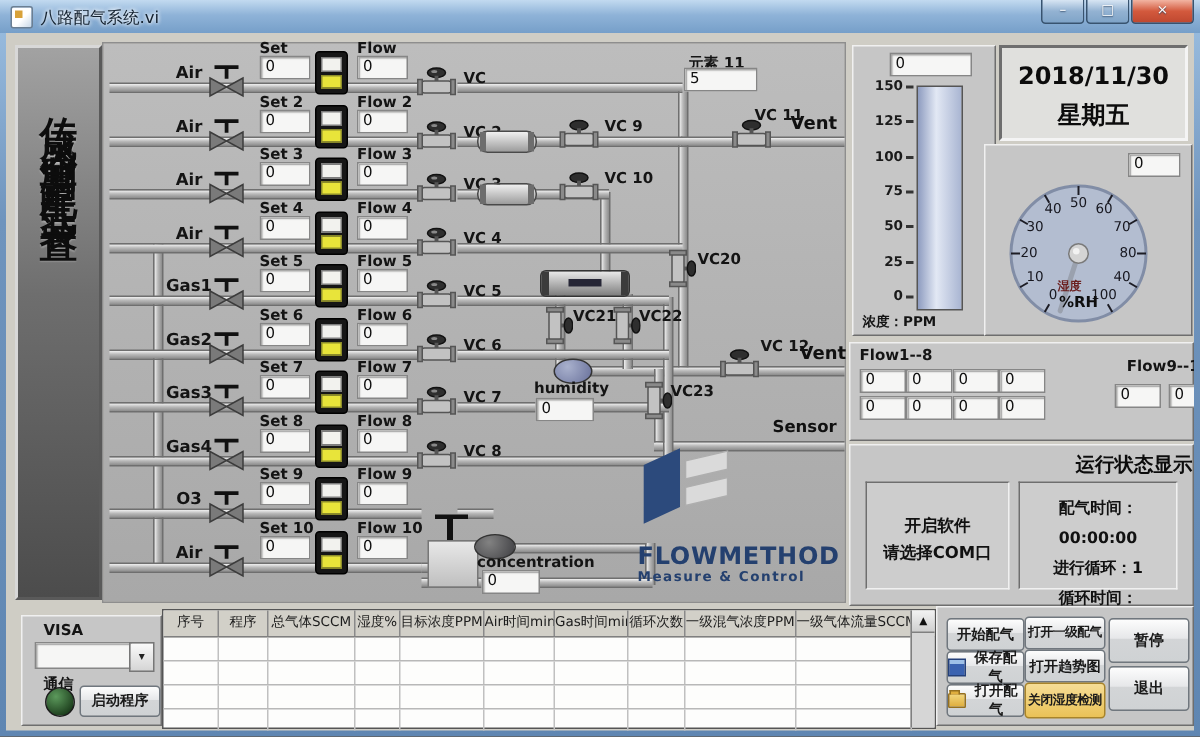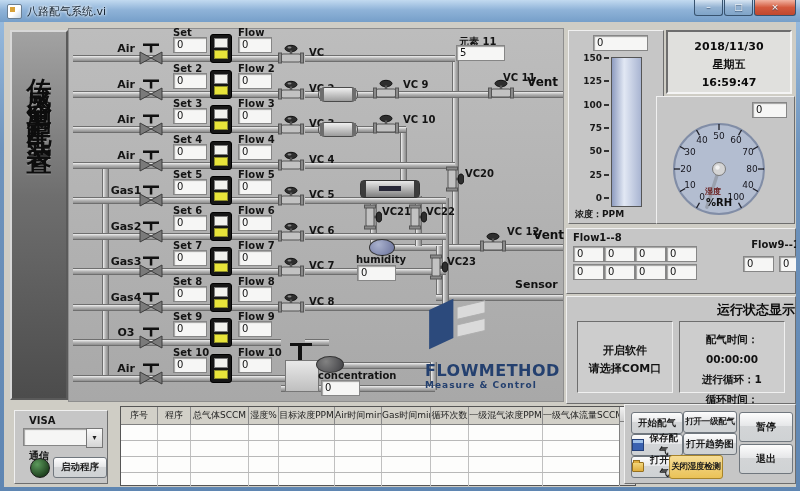--- a/index.html
+++ b/index.html
@@ -74,21 +74,21 @@
   .panel{position:absolute;background:#c6c6c6;border:1px solid;border-color:#f0f0f0 #6e6e6e #6e6e6e #f0f0f0;}
   .sboxx{position:absolute;background:#cdcdcd;border:1px solid;border-color:#6e6e6e #f0f0f0 #f0f0f0 #6e6e6e;}
   .tank-panel{left:564px;top:8px;width:94px;height:192px;}
   .tankval{left:24px;top:4px;width:50px;}
   .ticks{position:absolute;left:2px;top:22px;width:38px;height:150px;display:flex;flex-direction:column;justify-content:space-between;}
   .tick-item{display:flex;justify-content:flex-end;align-items:center;gap:2px;height:10px;}
   .tick-item span{font-size:9px;font-weight:bold;color:#1a1a1a;}
   .tick-item .tm{display:block;width:5px;height:2px;background:#333;}
   .tankbody{position:absolute;left:42px;top:26px;width:29px;height:148px;border:1px solid #555;background:linear-gradient(90deg,#8e9cc0,#e2e8f4 42%,#a9b5d2);}
   .tankunit{left:6px;top:177px;font-size:9px;}
-  .datetime{position:absolute;left:662px;top:8px;width:126px;height:64px;background:#e0e0dd;border:2px solid;border-color:#6e6e6e #f4f4f4 #f4f4f4 #6e6e6e;text-align:center;font-size:11px;font-weight:bold;color:#0c0c0c;padding-top:6px;box-sizing:border-box;line-height:1.65;}
+  .datetime{position:absolute;left:662px;top:8px;width:126px;height:64px;background:#e0e0dd;border:2px solid;border-color:#6e6e6e #f4f4f4 #f4f4f4 #6e6e6e;text-align:center;font-size:16px;font-weight:bold;color:#0c0c0c;padding-top:6px;box-sizing:border-box;line-height:1.65;}
   .gauge-panel{left:652px;top:74px;width:137px;height:126px;}
   .gval{left:95px;top:5px;width:30px;}
   .gsvg{position:absolute;left:0;top:0;}
   .gticks{position:absolute;left:0;top:0;right:0;bottom:0;pointer-events:none;}
   .gticks span{position:absolute;font-size:9px;color:#16161e;transform:translate(-50%,-50%);}
   .gticks span:nth-child(1){left:45px;top:100px}.gticks span:nth-child(2){left:33px;top:88px}
   .gticks span:nth-child(3){left:29px;top:72px}.gticks span:nth-child(4){left:33px;top:55px}
   .gticks span:nth-child(5){left:45px;top:43px}.gticks span:nth-child(6){left:62px;top:39px}
   .gticks span:nth-child(7){left:79px;top:43px}.gticks span:nth-child(8){left:91px;top:55px}
   .gticks span:nth-child(9){left:95px;top:72px}.gticks span:nth-child(10){left:91px;top:88px}
@@ -111,21 +111,21 @@
 
   
   .visa-panel{left:10px;top:388px;width:92px;height:72px;}
   .vlab{left:14px;top:4px;}
   .vcombo{left:8px;top:17px;width:60px;height:16px;line-height:16px;}
   .combobtn{position:absolute;left:71px;top:17px;width:15px;height:18px;background:linear-gradient(180deg,#fafafa,#d5d5d5);border:1px solid #777;font-size:8px;text-align:center;line-height:17px;color:#222;}
   .clab{left:14px;top:38px;}
   .led{position:absolute;left:15px;top:47px;width:18px;height:18px;border-radius:50%;border:1px solid #1c1c1c;background:radial-gradient(circle at 35% 30%,#5c9a5c,var(--led_green,#1e401e) 75%);}
   .btn{position:absolute;border:1px solid #70777e;border-radius:3px;background:linear-gradient(180deg,#fdfdfd,#e6e7e9 45%,#d3d5d7 46%,#cfd2d4);font-family:inherit;font-weight:bold;font-size:9.5px;color:#1a1a1a;padding:0;display:flex;align-items:center;justify-content:center;gap:2px;}
   .vstart{left:38px;top:46px;width:52px;height:19px;}
-  .table{position:absolute;left:116px;top:384px;width:514px;height:78px;background:#fdfdfc;border:1px solid #555;}
+  .table{position:absolute;left:104px;top:384px;width:514px;height:78px;background:#fdfdfc;border:1px solid #555;}
   .thead{display:flex;height:17px;background:#d2d0c8;border-bottom:1px solid #808080;}
   .hcell{font-size:9px;color:#1c1c1c;text-align:center;line-height:17px;border-right:1px solid #8a8a8a;overflow:hidden;white-space:nowrap;box-sizing:border-box;}
   .trow{display:flex;height:15px;border-bottom:1px solid #b8b8b8;}
   .tcell{border-right:1px solid #c0c0c0;box-sizing:border-box;}
   .thead>:nth-child(1),.trow>:nth-child(1){width:37px}
   .thead>:nth-child(2),.trow>:nth-child(2){width:33px}
   .thead>:nth-child(3),.trow>:nth-child(3){width:58px}
   .thead>:nth-child(4),.trow>:nth-child(4){width:30px}
   .thead>:nth-child(5),.trow>:nth-child(5){width:56px}
   .thead>:nth-child(6),.trow>:nth-child(6){width:47px}
@@ -135,21 +135,21 @@
   .thead>:nth-child(10),.trow>:nth-child(10){width:77px}
   .vscroll{position:absolute;right:0;top:0;bottom:0;width:15px;background:#d6d6d6;border-left:1px solid #808080;}
   .sarrow{height:14px;background:linear-gradient(180deg,#f2f2f2,#cfcfcf);border-bottom:1px solid #808080;font-size:7px;text-align:center;line-height:14px;color:#111;}
   .btns-panel{left:620px;top:382px;width:170px;height:78px;}
   .b-start{left:6px;top:7px;width:50px;height:20px;text-align:right;}
   .b-openpri{left:58px;top:6px;width:52px;height:20px;font-size:8.5px;letter-spacing:-.3px;}
   .b-pause{left:114px;top:7px;width:52px;height:28px;font-size:10px;}
   .b-save{left:6px;top:29px;width:50px;height:20px;}
   .b-trend{left:58px;top:28px;width:52px;height:20px;}
   .b-open{left:6px;top:51px;width:50px;height:20px;}
-  .b-closehum{left:44px;top:50px;width:52px;height:22px;font-size:8.5px;letter-spacing:-.3px;background:linear-gradient(180deg,#f6dd96,var(--button_yellow,#eac257));border-color:#a8842a;}
+  .b-closehum{left:58px;top:50px;width:52px;height:22px;font-size:8.5px;letter-spacing:-.3px;background:linear-gradient(180deg,#f6dd96,var(--button_yellow,#eac257));border-color:#a8842a;}
   .b-exit{left:114px;top:39px;width:52px;height:28px;font-size:10px;}
   .ic-floppy{display:inline-block;width:10px;height:10px;background:linear-gradient(180deg,#9ec0e8 28%,#3a62b0 30%);border:1px solid #24407a;}
   .ic-folder{display:inline-block;width:11px;height:8px;background:linear-gradient(180deg,#f2d67c,#dfae3e);border:1px solid #96701e;border-radius:1px;position:relative;}
   .ic-folder::before{content:"";position:absolute;left:0;top:-3px;width:5px;height:2px;background:#dfae3e;border:1px solid #96701e;border-bottom:none;}
 </style>
 </head>
 <body>
 
 <div class="win">
   <div class="titlebar">

